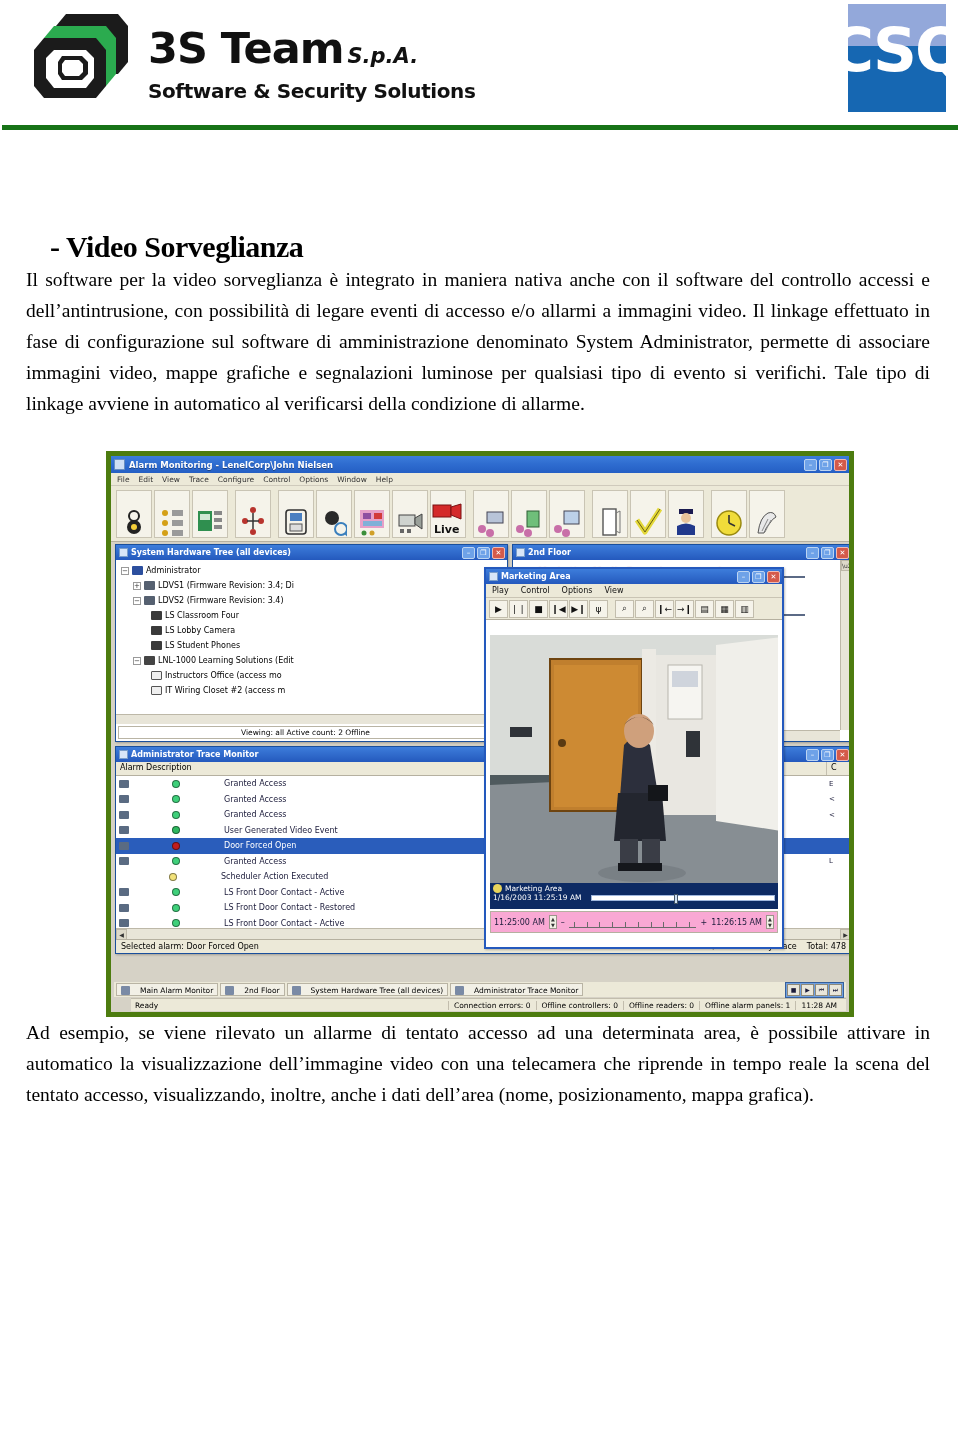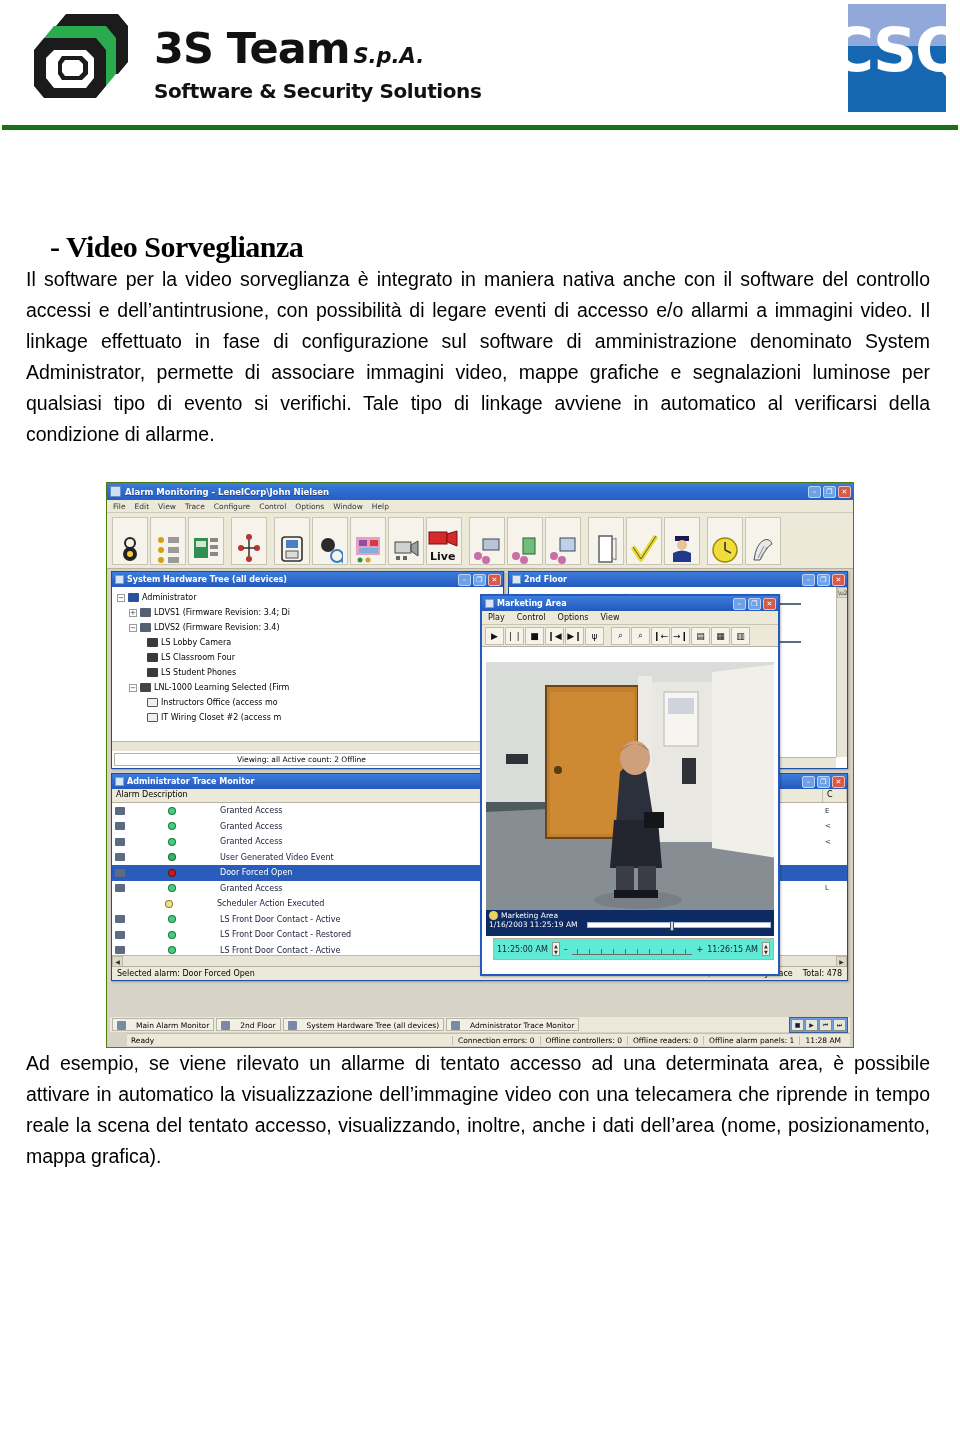--- a/index.html
+++ b/index.html
@@ -18,21 +18,21 @@
     position:relative;
     height:132px;
     padding:8px 14px 0 30px;
   }
   .logo-block {
     position:absolute; left:32px; top:12px;
     display:flex; align-items:flex-start;
   }
   .logo-mark { position:relative; width:100px; height:96px; flex:none; }
   .logo-mark svg { display:block; }
-  .logo-text { margin-left:22px; margin-top:14px; }
+  .logo-text { margin-left:16px; margin-top:14px; }
   .logo-title {
     font-family:"DejaVu Sans", sans-serif;
     font-weight:bold;
     font-size:43px;
     line-height:44px;
     letter-spacing:-1px;
     color:#111;
     white-space:nowrap;
   }
   .logo-title .spa {
@@ -79,42 +79,42 @@
   .section-title {
     font-family:"Liberation Serif", serif;
     font-weight:bold;
     font-size:30px;
     line-height:34px;
     color:#000;
     margin:98px 0 0 36px;
     letter-spacing:-0.5px;
   }
   p.body-text {
-    font-family:Liberation Sans, sans-serif;
+    font-family:Liberation Serif, serif;
     font-size:19.5px;
     line-height:31px;
     text-align:justify;
     color:#000;
     margin:0;
     padding:0 16px 0 12px;
   }
   .para-top { margin-top:30px; }
   .para-bottom { margin-top:12px; }
 
   
   .shot-wrap {
     width:748px;
     margin:32px auto 0 auto;
     position:relative;
   }
   .app-window {
     width:100%;
     height:566px;
     background:#d6d2c6;
-    border:1px solid #4d7c0f;
+    border:5px solid #4d7c0f;
     position:relative;
     font-family:"DejaVu Sans", sans-serif;
     font-size:7.5px;
     color:#1b1b3a;
     overflow:hidden;
     filter:blur(0.22px);
     margin-top:24px;
   }
   .titlebar {
     height:17px;
@@ -260,21 +260,21 @@
   }
   .vid-overlay {
     position:absolute;left:4px;right:4px;top:299px;height:26px;background:#0d2a63;color:#fff;
     font-size:7.5px;padding:1px 3px;
   }
   .vid-overlay .ovl-row { display:flex;align-items:center;gap:3px; }
   .ovl-badge { width:9px;height:9px;border-radius:50%;background:#e8d45c;flex:none; }
   .ovl-slider { flex:1;height:6px;background:#fff;border:1px solid #9fb6dd;position:relative;margin-left:6px; }
   .ovl-knob { position:absolute;left:45%;top:-2px;width:4px;height:10px;background:#cfe0f5;border:1px solid #456; }
   .vid-timebar {
-    position:absolute;left:11px;right:4px;top:327px;height:22px;background:#5eead4;
+    position:absolute;left:4px;right:4px;top:327px;height:22px;background:#f9a8d4;
     border:1px solid #b5b0a0;display:flex;align-items:center;font-size:8px;padding:0 3px;gap:4px;
   }
   .spin { width:8px;height:14px;border:1px solid #9a958a;background:#f3f1e8;font-size:5px;line-height:6px;text-align:center;color:#333; }
   .tick-track { flex:1;height:12px;border-bottom:1px solid #6a6a6a;position:relative; }
   .tick-track i { position:absolute;bottom:0;width:1px;height:5px;background:#6a6a6a; }
 
   
   .taskbar {
     position:absolute;left:3px;right:3px;bottom:15px;height:15px;
     background:#ece9d8;display:flex;align-items:center;gap:2px;padding:0 2px;
@@ -514,34 +514,34 @@
                 <span class="tico ic-dvr"></span>
                 <span>LDVS1 (Firmware Revision: 3.4; Di</span>
               </div>
               <div class="tnode" style="padding-left:14px">
                 <span class="plus">−</span>
                 <span class="tico ic-dvr"></span>
                 <span>LDVS2 (Firmware Revision: 3.4)</span>
               </div>
               <div class="tnode" style="padding-left:32px">
                 <span class="tico ic-cam"></span>
-                <span>LS Lobby Camera</span>
+                <span>LS Classroom Four</span>
               </div>
               <div class="tnode" style="padding-left:32px">
                 <span class="tico ic-cam"></span>
-                <span>LS Classroom Four</span>
+                <span>LS Lobby Camera</span>
               </div>
               <div class="tnode" style="padding-left:32px">
                 <span class="tico ic-cam"></span>
                 <span>LS Student Phones</span>
               </div>
               <div class="tnode" style="padding-left:14px">
                 <span class="plus">−</span>
                 <span class="tico ic-panel"></span>
-                <span>LNL-1000 Learning Selected (Firm</span>
+                <span>LNL-1000 Learning Solutions (Edit</span>
               </div>
               <div class="tnode" style="padding-left:32px">
                 <span class="tico ic-reader"></span>
                 <span>Instructors Office (access mo</span>
               </div>
               <div class="tnode" style="padding-left:32px">
                 <span class="tico ic-reader"></span>
                 <span>IT Wiring Closet #2 (access m</span>
               </div>
             </div>

